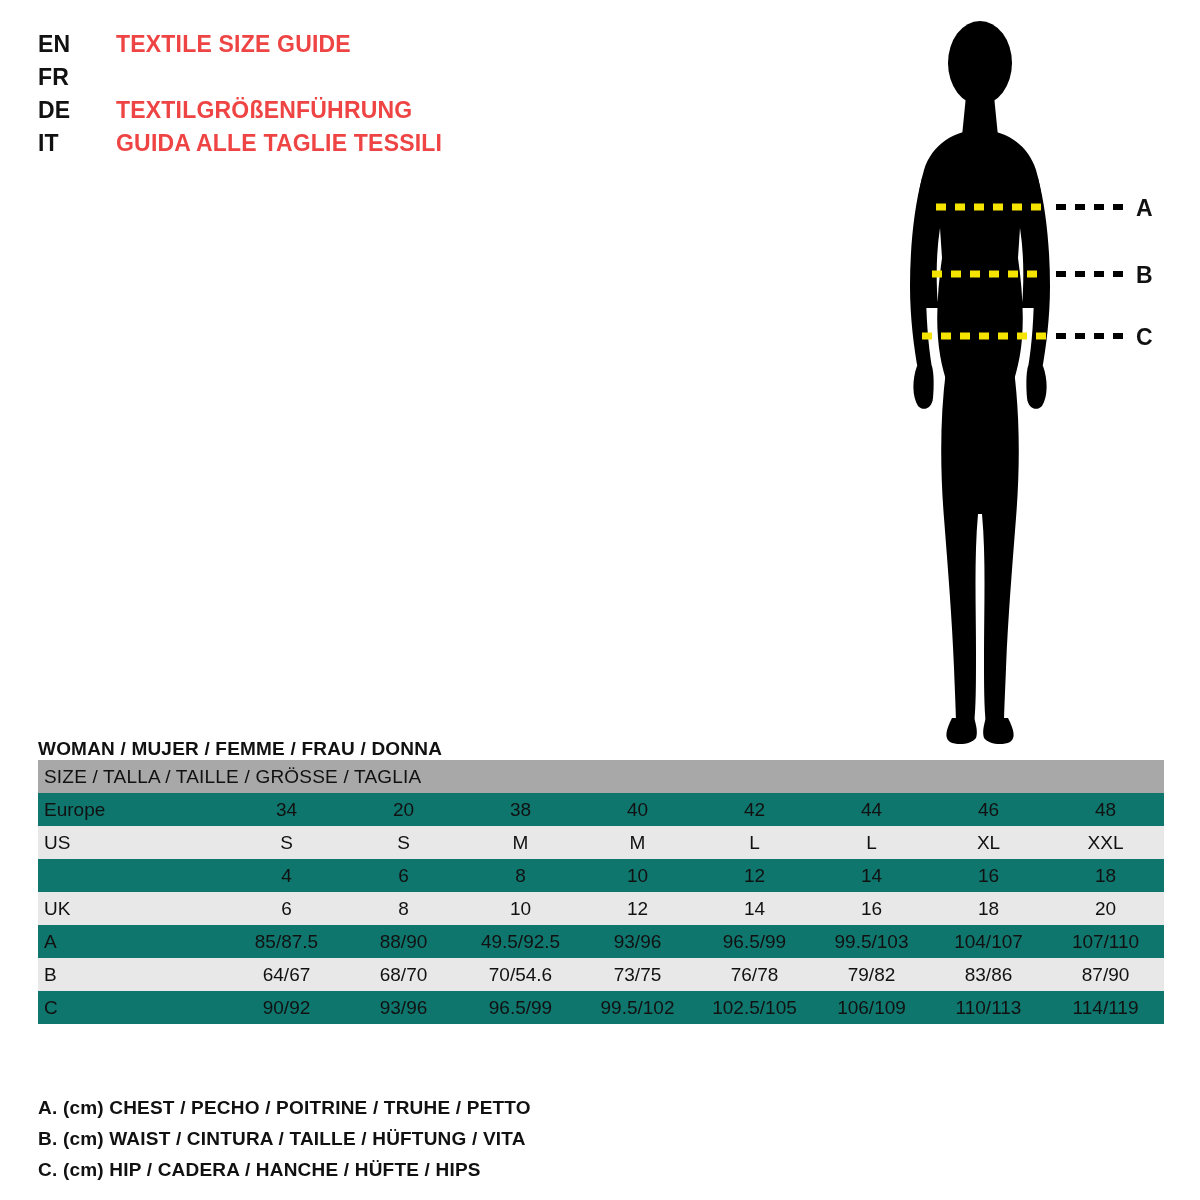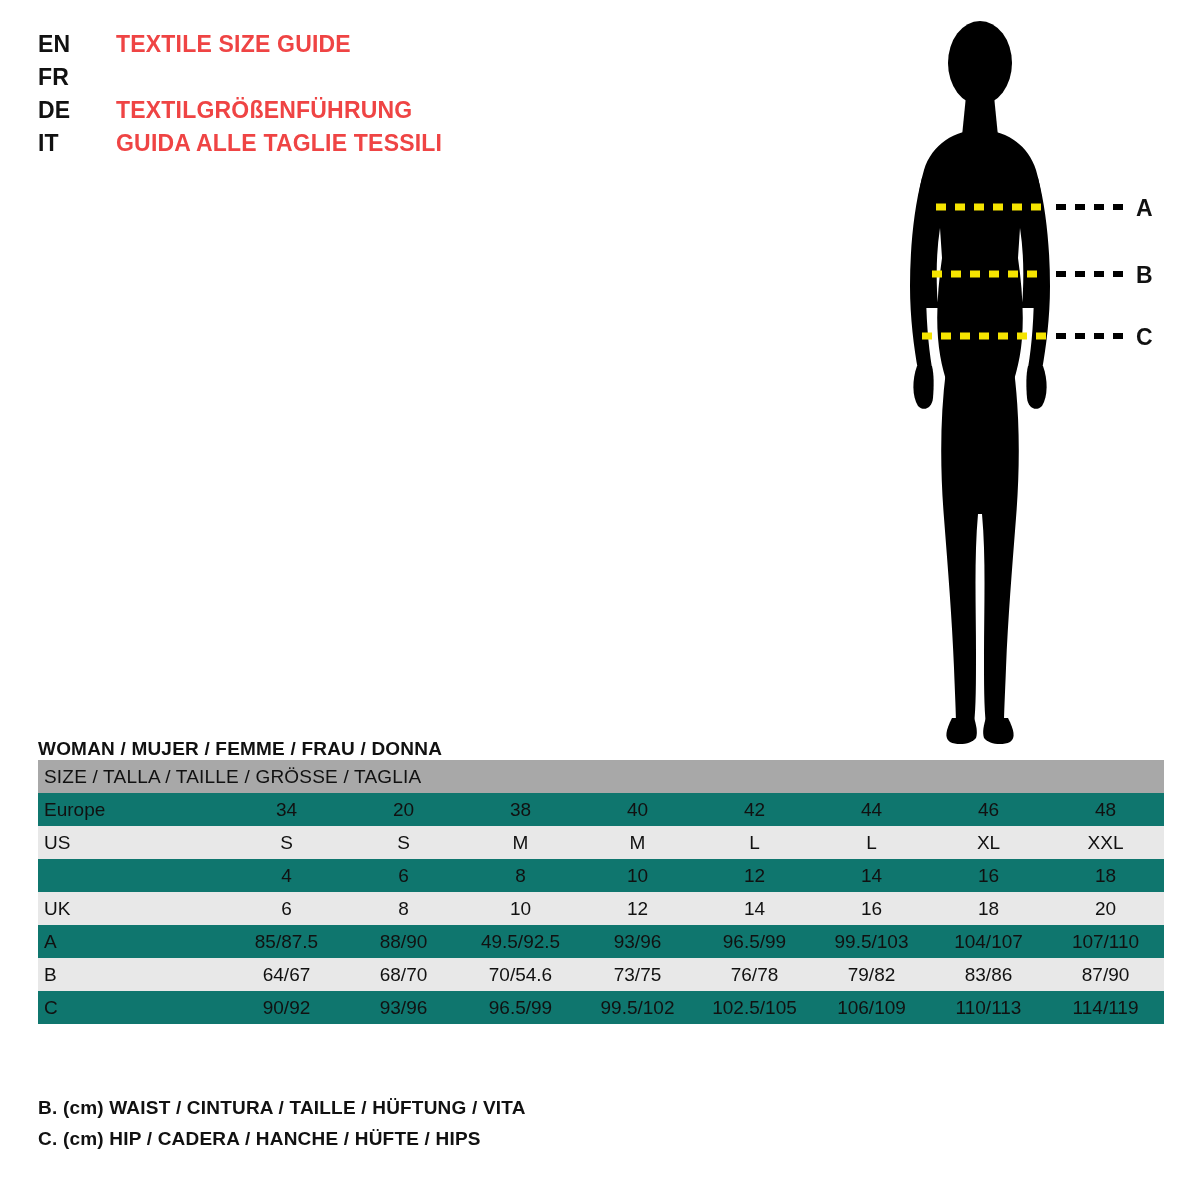--- a/index.html
+++ b/index.html
@@ -312,15 +312,16 @@
         <td>102.5/105</td>
         <td>106/109</td>
         <td>110/113</td>
         <td>114/119</td>
       </tr>
     </tbody>
   </table>
 </div>
 
 <div id="legend">
+  <div class="legend-line">A. (cm) CHEST / PECHO / POITRINE / TRUHE / PETTO</div>
   <div class="legend-line">B. (cm) WAIST / CINTURA / TAILLE / HÜFTUNG / VITA</div>
   <div class="legend-line">C. (cm) HIP / CADERA / HANCHE / HÜFTE / HIPS</div>
 </div>
 
 </body></html>

